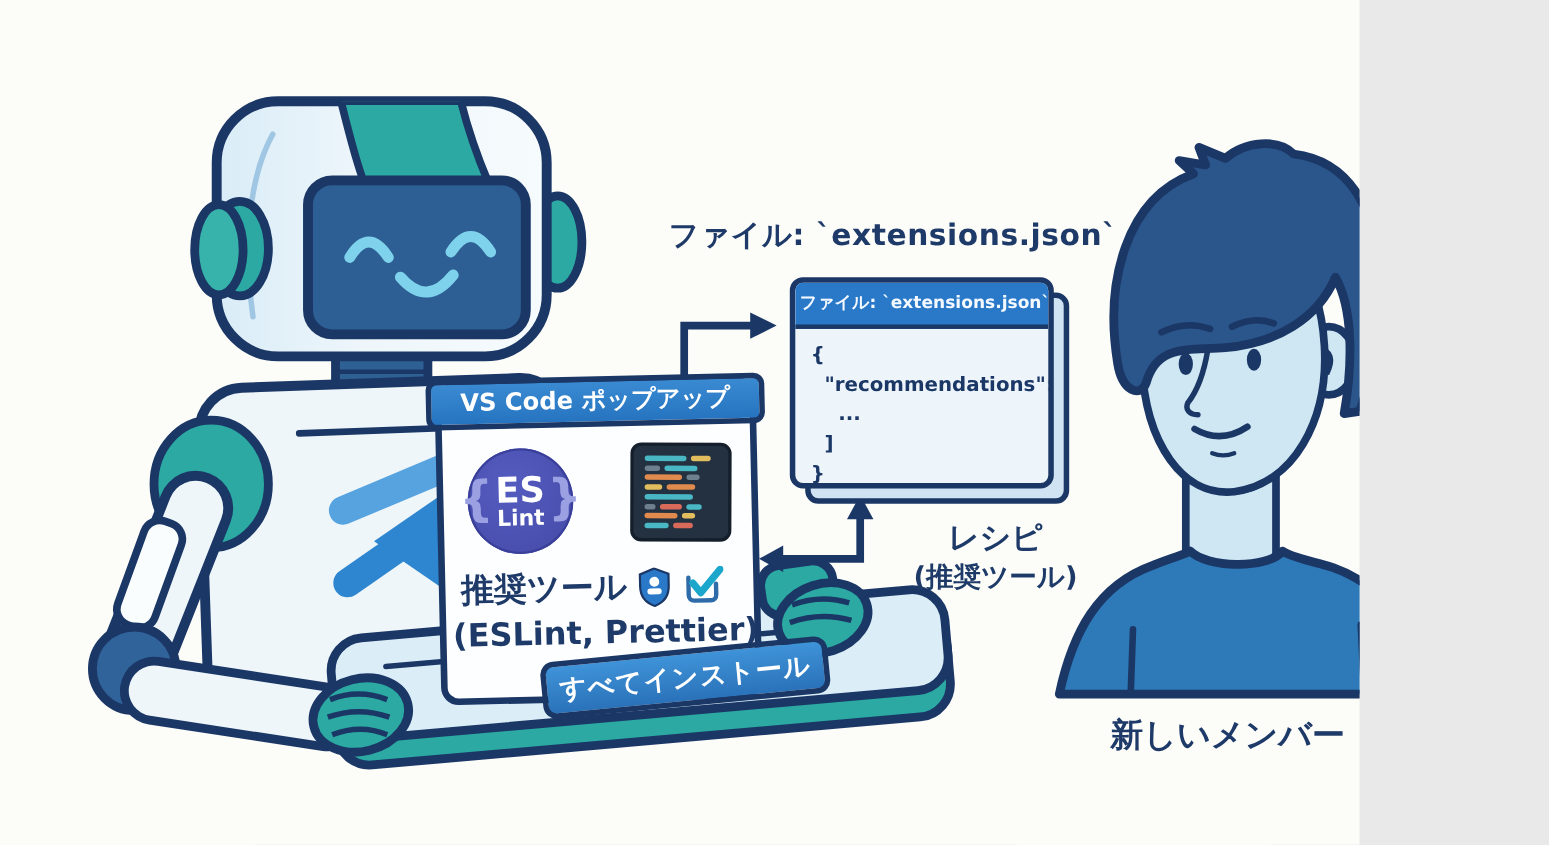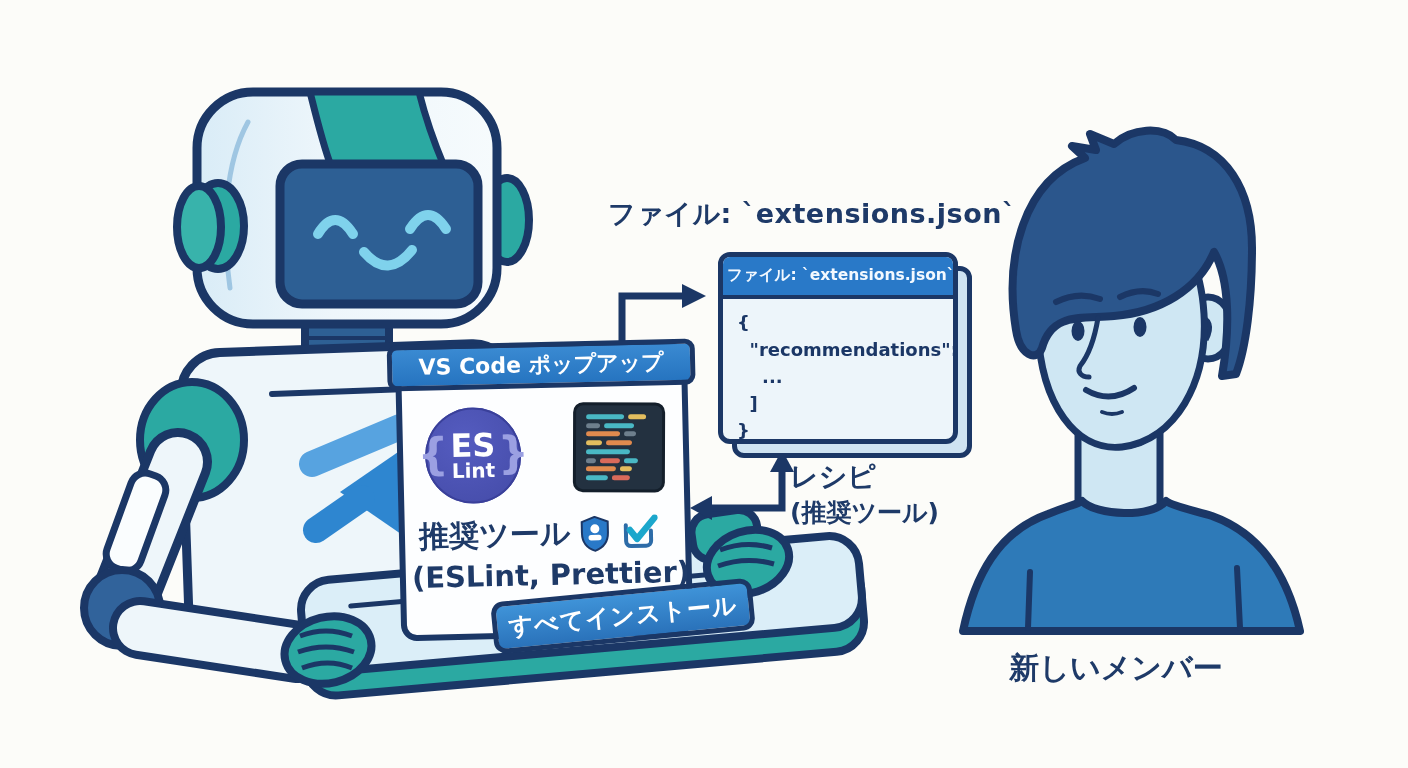--- a/index.html
+++ b/index.html
@@ -1,18 +1,18 @@
 <!DOCTYPE html>
 <html><head>
 <meta charset="utf-8">
 <style>
   html,body{margin:0;padding:0;background:#e9e9e9;}
   *{box-sizing:border-box;}
   .scene{
-    position:relative;width:1408px;height:768px;overflow:hidden;
+    position:relative;width:1236px;height:768px;overflow:hidden;
     background:#fcfcf9;
     font-family:"DejaVu Sans","Liberation Sans",sans-serif;
     color:#1b3766;
   }
   .scene-art{position:absolute;left:0;top:0;width:1408px;height:768px;}
 
   
   .file-title{
     position:absolute;left:608px;top:196px;width:400px;
     font-size:27px;font-weight:bold;color:#1e3a68;letter-spacing:.5px;
@@ -33,21 +33,21 @@
   .json-card .hdr{
     background:#2979c8;color:#f3f9ff;font-size:15.5px;font-weight:bold;
     text-align:center;padding:8px 4px 9px;border-bottom:4px solid #1b3766;
     white-space:nowrap;
   }
   .json-card .body{padding:10px 14px;font-size:18px;font-weight:600;line-height:1.5;}
   .json-card .body div{white-space:pre;}
 
   
   .recipe-label{
-    position:absolute;left:790px;top:458px;width:230px;text-align:left;
+    position:absolute;left:790px;top:470px;width:230px;text-align:center;
     color:#1e3a68;font-weight:bold;line-height:1.35;
   }
   .recipe-label .l1{font-size:28px;}
   .recipe-label .l2{font-size:25px;}
   .member-label{
     position:absolute;left:996px;top:648px;width:240px;text-align:center;
     font-size:30px;font-weight:bold;color:#1e3a68;white-space:nowrap;
   }
 
   

